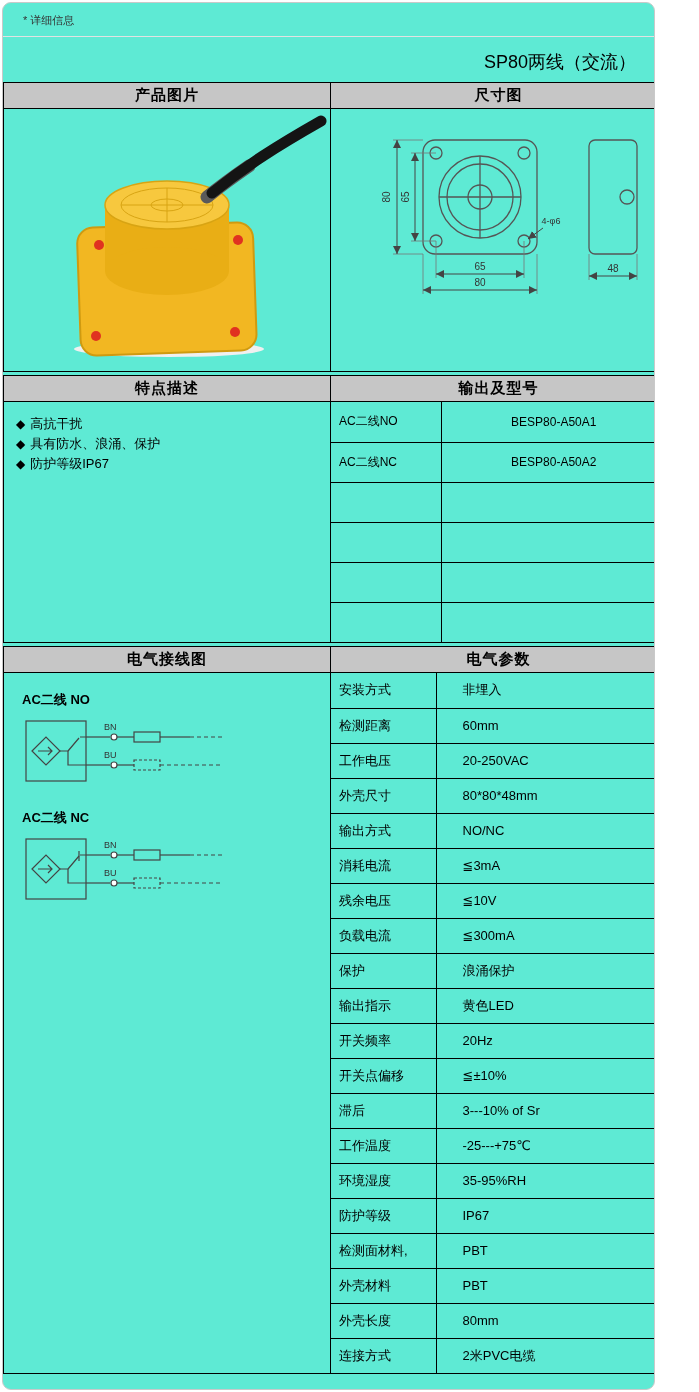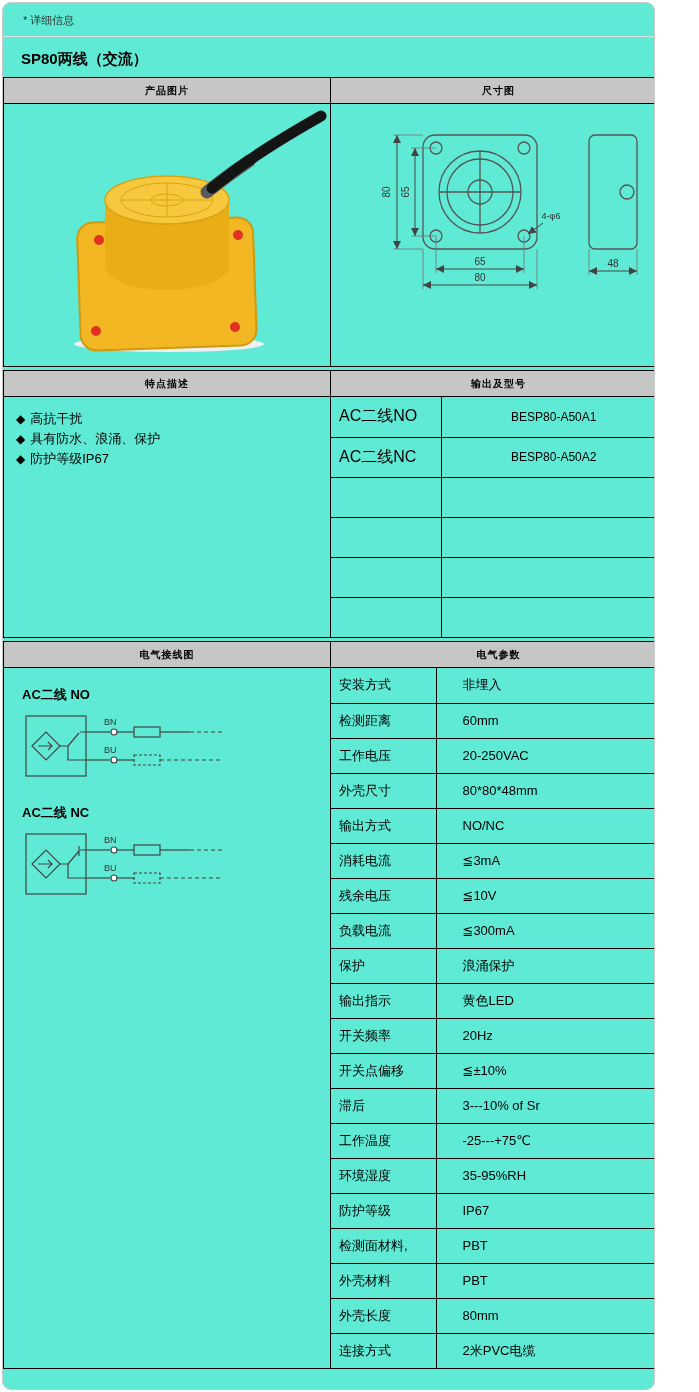--- a/index.html
+++ b/index.html
@@ -18,34 +18,35 @@
     background: #5eead4;
     overflow: hidden;
   }
   .note {
     font-size: 11px;
     color: #333;
     padding: 10px 20px 8px 20px;
   }
   .divider { border-top: 1px solid #e2e2e2; }
   .title {
-    font-size: 15px;
-    font-weight: bold;
+    font-size: 18px;
+    font-weight: normal;
     padding: 13px 18px 8px 18px;
+    text-align: right;
   }
   table.spec {
     width: 663px;
     margin: 0 auto 3px auto;
     border-collapse: collapse;
     table-layout: fixed;
   }
   table.spec th {
     background: #c6c6c6;
     border: 1px solid #000;
-    font-size: 10px;
+    font-size: 15px;
     font-weight: bold;
     height: 26px;
     padding: 1px;
     letter-spacing: 1px;
   }
   table.spec td.cell {
     border: 1px solid #000;
     padding: 0;
     vertical-align: top;
   }
@@ -64,21 +65,21 @@
     height: 100%;
     border-collapse: collapse;
     table-layout: fixed;
   }
   table.inner td { border-bottom: 1px solid #000; overflow: hidden; }
   table.inner tr:last-child td { border-bottom: none; }
   table.inner td:first-child { border-right: 1px solid #000; }
   
   .outputs-td { height: 240px; }
   table.outputs tr { height: 40px; }
-  td.otype { width: 110px; padding-left: 8px; font-size: 16px; }
+  td.otype { width: 110px; padding-left: 8px; font-size: 12px; }
   td.omodel { text-align: center; font-size: 12px; }
   
   .params-td { height: 700px; margin-top: 43px; }
   table.params tr { height: 35px; }
   td.pname { width: 105px; padding-left: 8px; font-size: 13px; }
   td.pval { padding-left: 26px; font-size: 13px; }
   
   .wiring-cell-inner { padding: 16px 0 0 18px; }
   .wtitle { font-weight: bold; font-size: 13px; margin: 2px 0 4px 0; }
   svg.wire { display: block; margin: 0 0 16px 0; }

